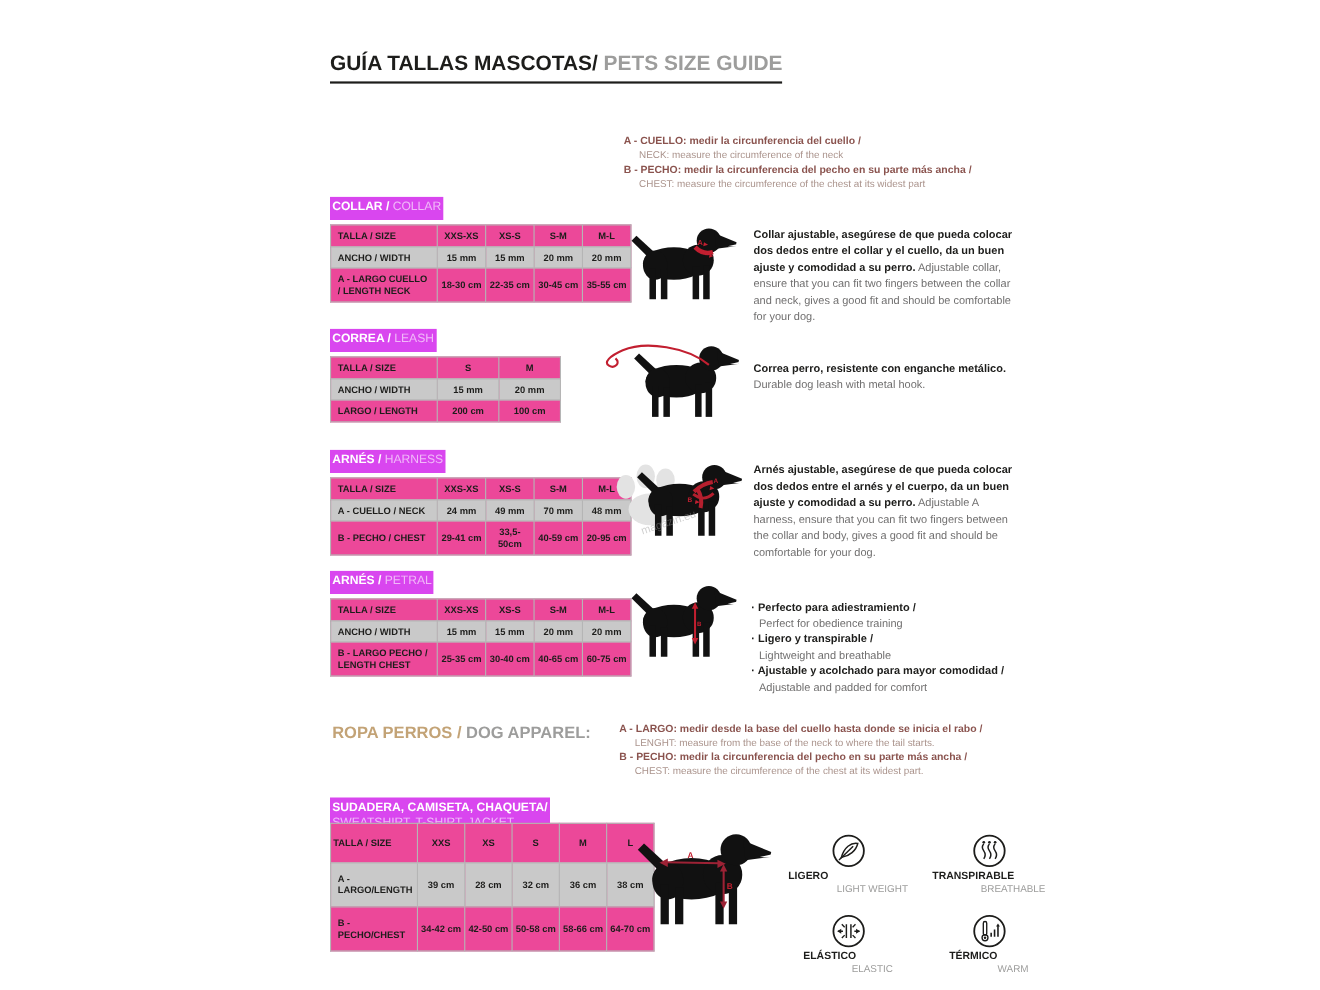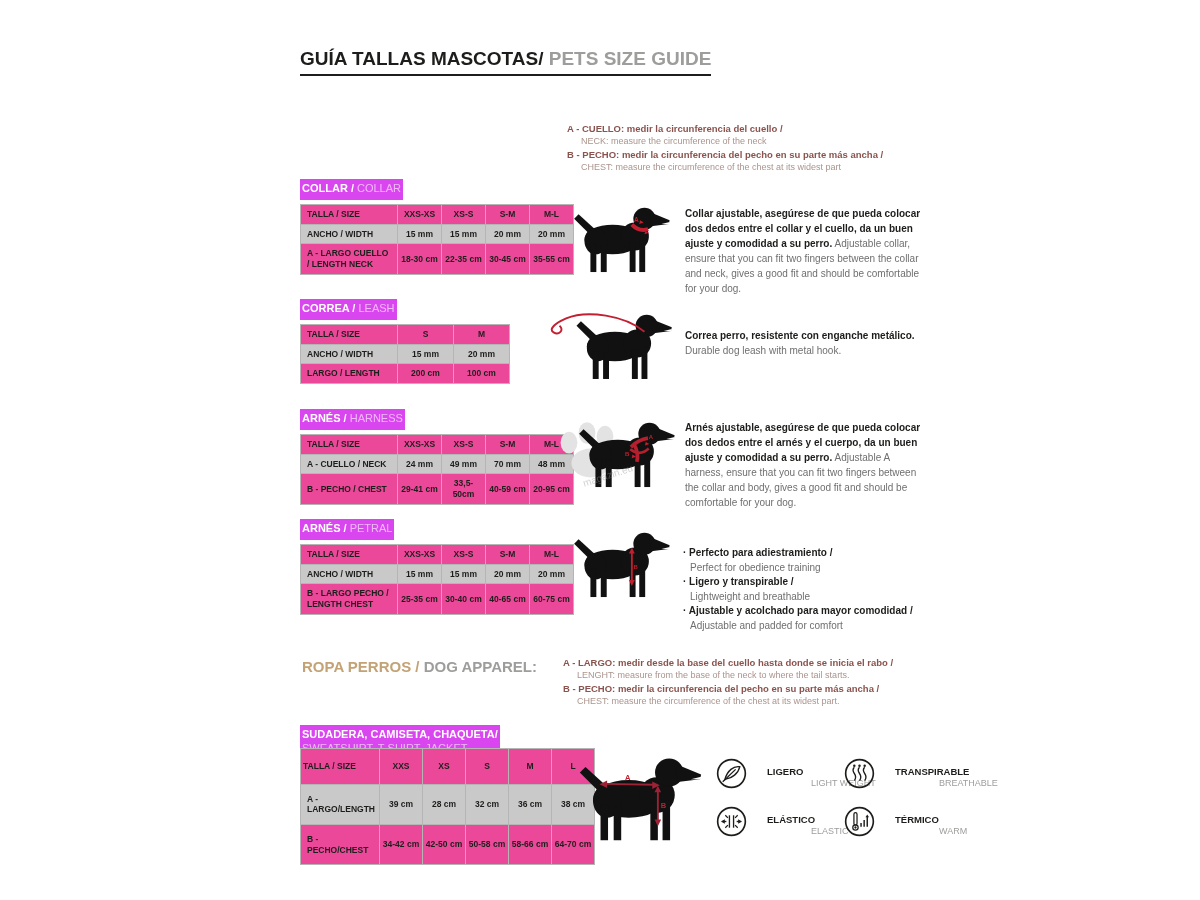--- a/index.html
+++ b/index.html
@@ -47,21 +47,21 @@
   .bullet-bold::before { content:"· "; font-weight:700; }
   .bullet-bold  { color:#1d1d1b; font-weight:700; }
   .bullet-light { color:#706f6f; margin-left:7px; }
 
   
   .dog-letter { font-family:"Liberation Sans",sans-serif; font-weight:700; fill:#c21f30; }
   .watermark-text { color:rgba(150,150,150,0.45); font-size:10px; transform:rotate(-18deg); white-space:nowrap; }
 
   
   .features { display:grid; grid-template-columns:110px 110px; column-gap:18px; row-gap:17px; }
-  .feature  { display:flex; align-items:flex-end; gap:20px; }
+  .feature  { display:flex; align-items:center; gap:2px;flex-direction:column; }
   .f-texts { display:flex; flex-direction:column; }
   .f-primary   { font-size:9.5px; font-weight:700; color:#1d1d1b; line-height:1.25; white-space:nowrap; }
   .f-secondary { font-size:9px; color:#9d9d9c; line-height:1.25; white-space:nowrap;margin-left:44px; }
   .f-icon { flex:0 0 auto; }
 </style>
 </head>
 <body>
 
 <svg width="0" height="0" style="position:absolute">
   <defs>

